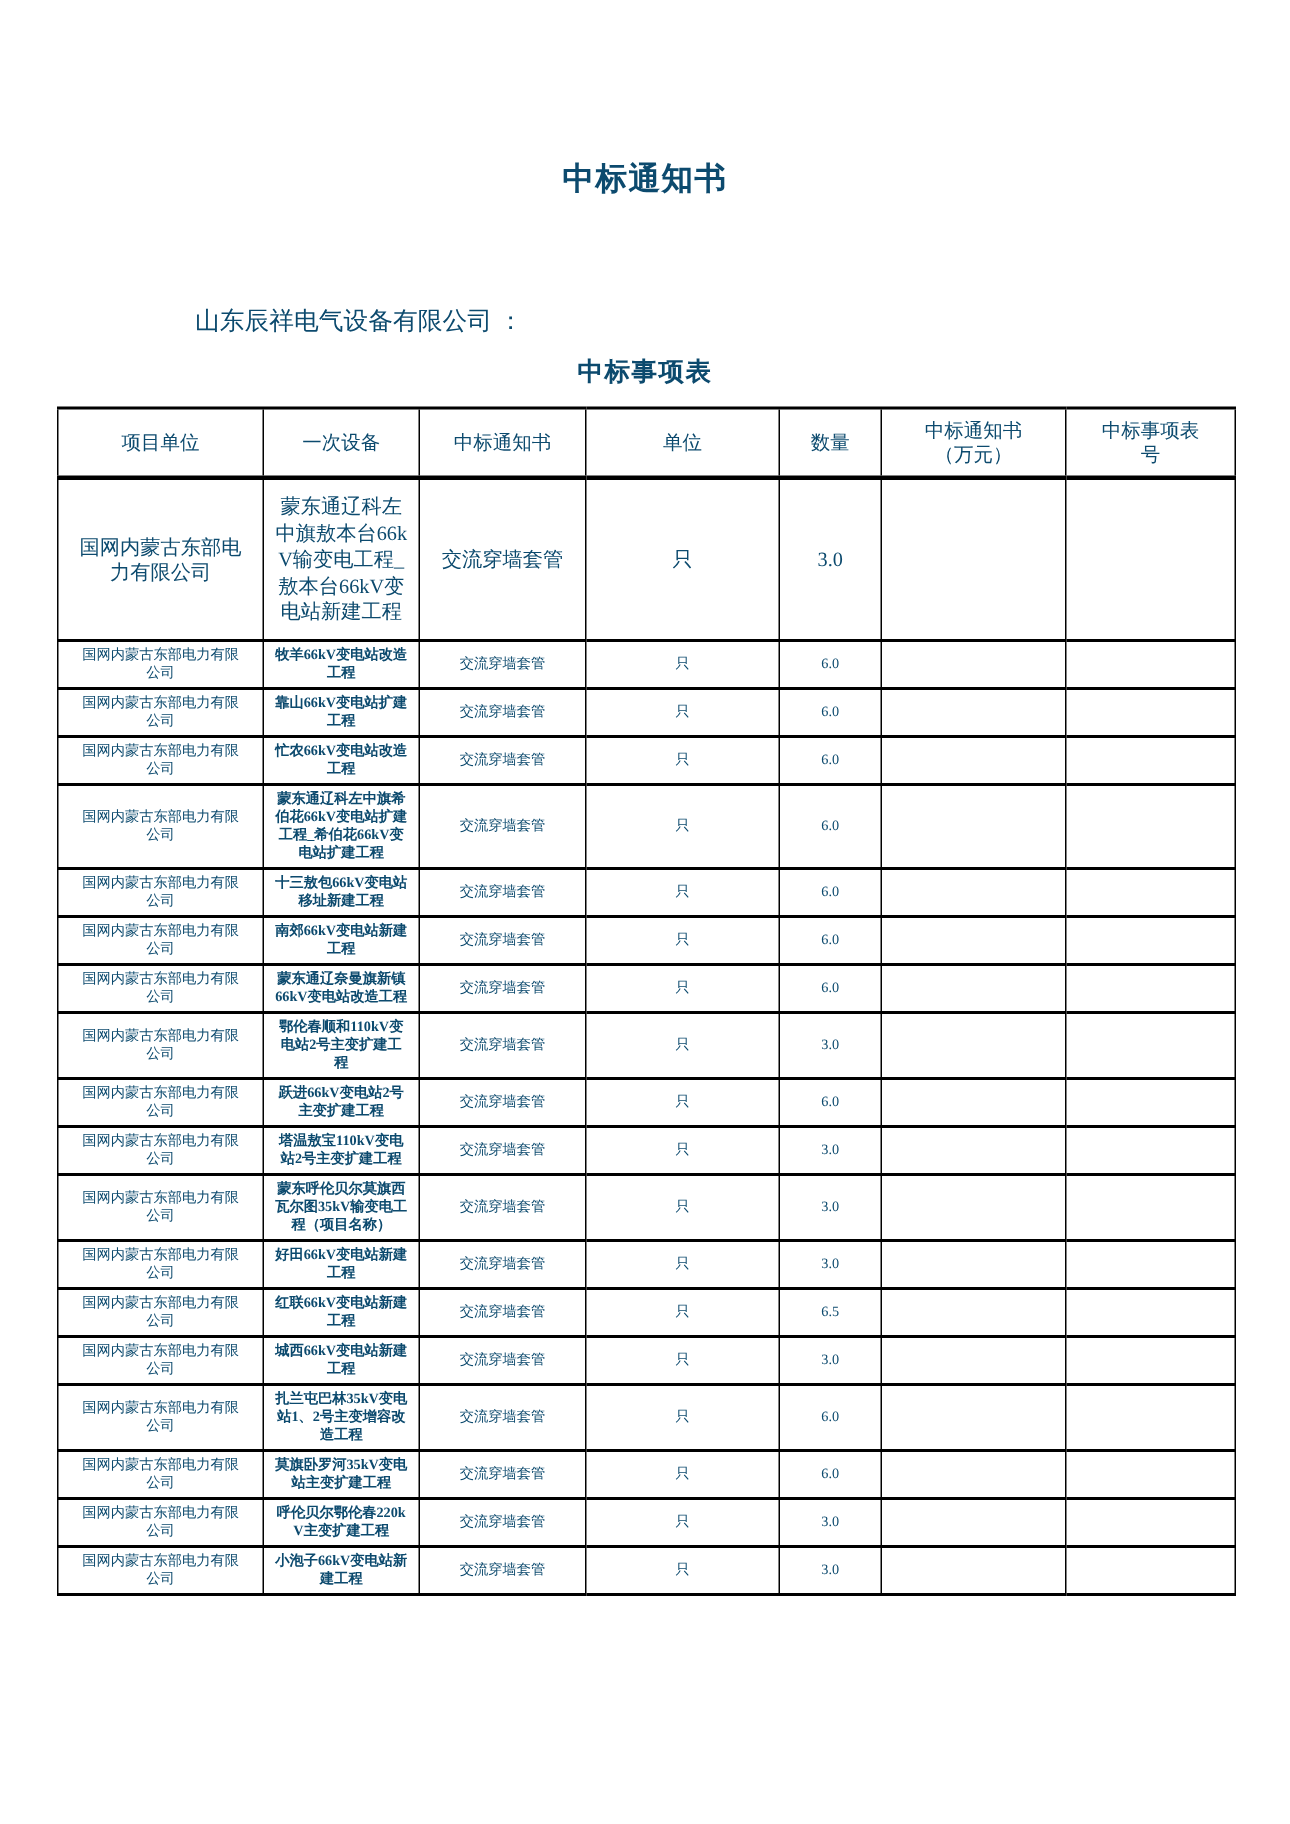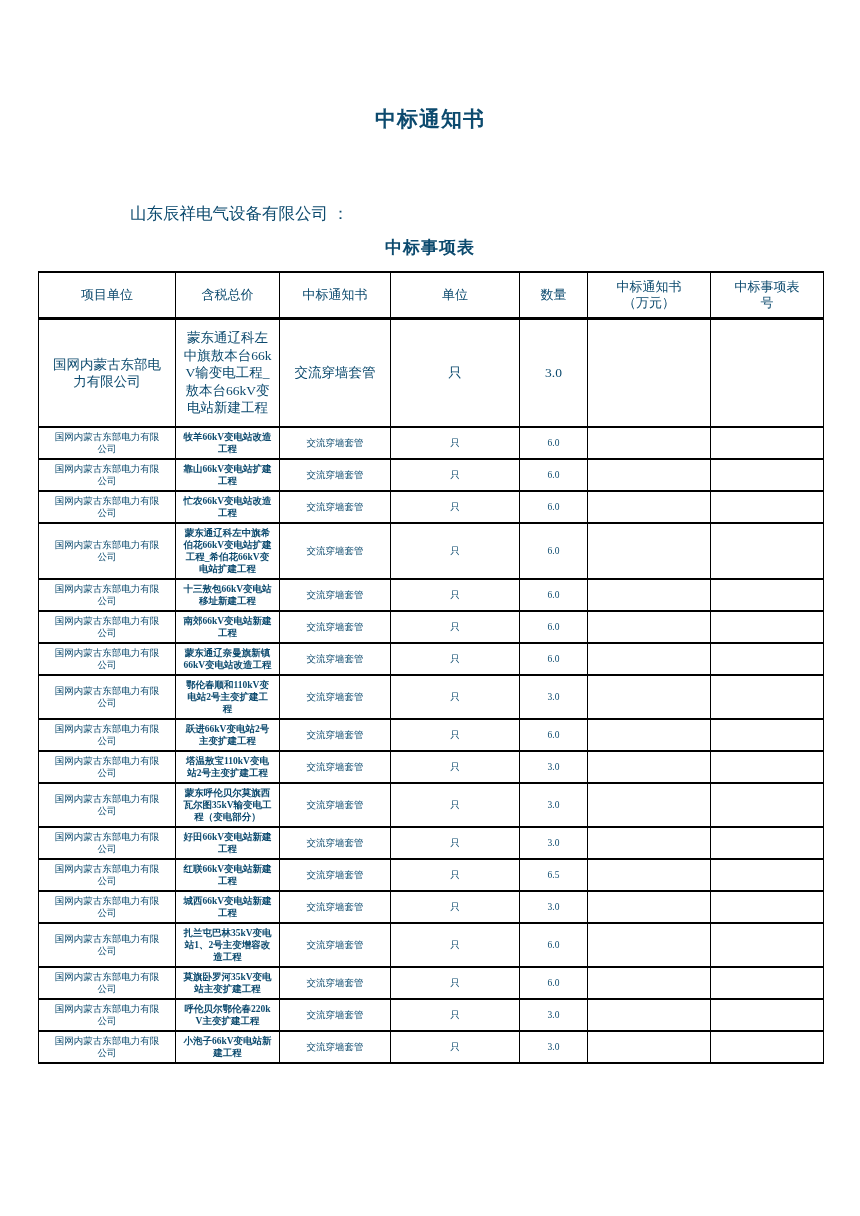--- a/index.html
+++ b/index.html
@@ -116,21 +116,21 @@
         <col style="width:104px">
         <col style="width:111px">
       <col style="width:129px">
         <col style="width:68px">
         <col style="width:123px">
         <col style="width:113px">
     </colgroup>
     <thead>
       <tr>
         <th>项目单位</th>
-        <th>含税总价</th>
+        <th>一次设备</th>
         <th>中标通知书</th>
         <th>单位</th>
         <th>数量</th>
         <th>中标通知书
 （万元）</th>
         <th>中标事项表
 号</th>
       </tr>
     </thead>
     <tbody>
@@ -239,21 +239,21 @@
       <td class="c-project-name">塔温敖宝110kV变电站2号主变扩建工程</td>
       <td class="c-goods-name">交流穿墙套管</td>
       <td class="c-unit">只</td>
       <td class="c-quantity">3.0</td>
       <td class="c-total-price"></td>
       <td class="c-hq-request-no"></td>
     </tr>
 
     <tr class="row-small">
       <td class="c-unit-name">国网内蒙古东部电力有限公司</td>
-      <td class="c-project-name">蒙东呼伦贝尔莫旗西瓦尔图35kV输变电工程（变电部分）</td>
+      <td class="c-project-name">蒙东呼伦贝尔莫旗西瓦尔图35kV输变电工程（项目名称）</td>
       <td class="c-goods-name">交流穿墙套管</td>
       <td class="c-unit">只</td>
       <td class="c-quantity">3.0</td>
       <td class="c-total-price"></td>
       <td class="c-hq-request-no"></td>
     </tr>
 
     <tr class="row-small">
       <td class="c-unit-name">国网内蒙古东部电力有限公司</td>
       <td class="c-project-name">好田66kV变电站新建工程</td>

